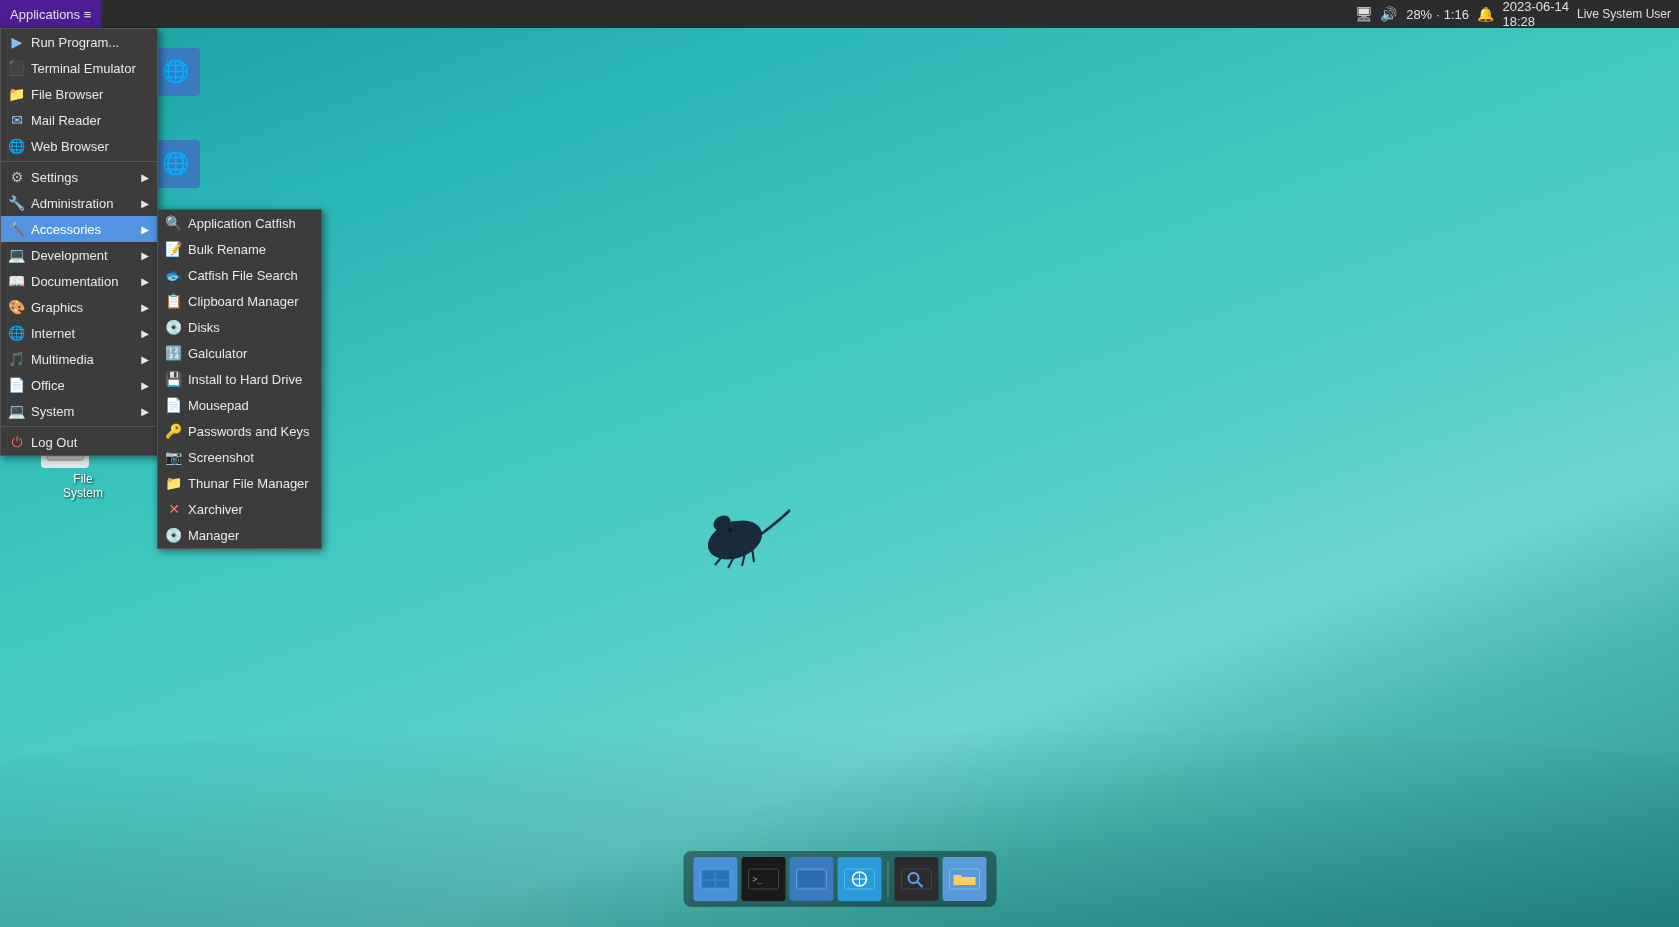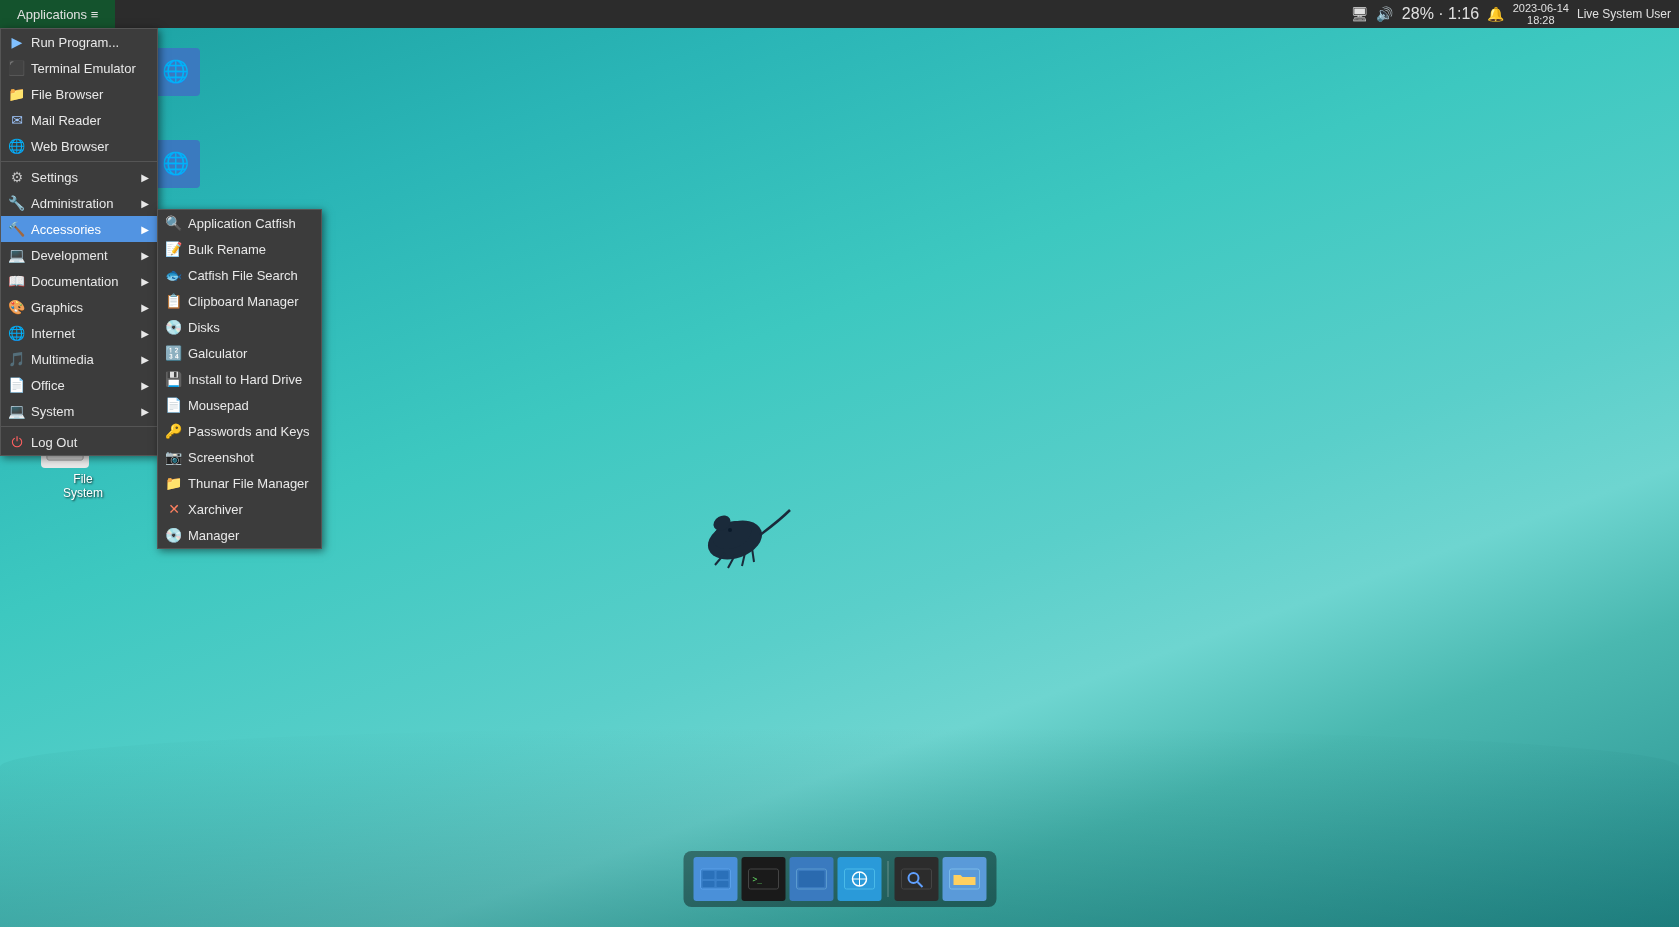--- a/index.html
+++ b/index.html
@@ -44,27 +44,27 @@
       z-index: 100;
     }
 
     .panel-left {
       display: flex;
       align-items: center;
     }
 
     .applications-btn {
       color: #e0e0e0;
-      padding: 0 17px;
+      padding: 0 10px;
       height: 28px;
       display: flex;
       align-items: center;
       cursor: pointer;
       font-size: 13px;
-      background: #14532d;
+      background: #4c1d95;
     }
 
     .panel-right {
       display: flex;
       align-items: center;
       gap: 8px;
       padding-right: 8px;
       color: #e0e0e0;
       font-size: 12px;
     }
@@ -261,25 +261,25 @@
   <div class="top-panel">
     <div class="panel-left">
       <div class="applications-btn">Applications ≡</div>
     </div>
     <div class="panel-right">
 
       <span style="color:#e0e0e0; font-size:14px;">🖥</span>
 
       <span style="color:#e0e0e0; font-size:14px;">🔊</span>
 
-      <span style="color:#e0e0e0; font-size:16px;">28% · 1:16</span>
+      <span style="color:#e0e0e0; font-size:13px;">28% · 1:16</span>
 
       <span style="color:#e0e0e0; font-size:14px;">🔔</span>
 
-      <span style="color:#e0e0e0; font-size:11px; white-space:pre; text-align:center;">2023-06-14
+      <span style="color:#e0e0e0; font-size:13px; white-space:pre; ">2023-06-14
 18:28</span>
 
       <span style="color:#e0e0e0; font-size:12px;">Live System User</span>
     </div>
   </div>
 
   <div class="desktop-icon" style="top:420px; left:25px;">
     <div class="desktop-icon-img">
       <svg width="40" height="40" viewBox="0 0 40 40">
         <rect x="2" y="8" width="36" height="28" rx="2" fill="#e0e0e0" stroke="#aaa" stroke-width="1"></rect>

